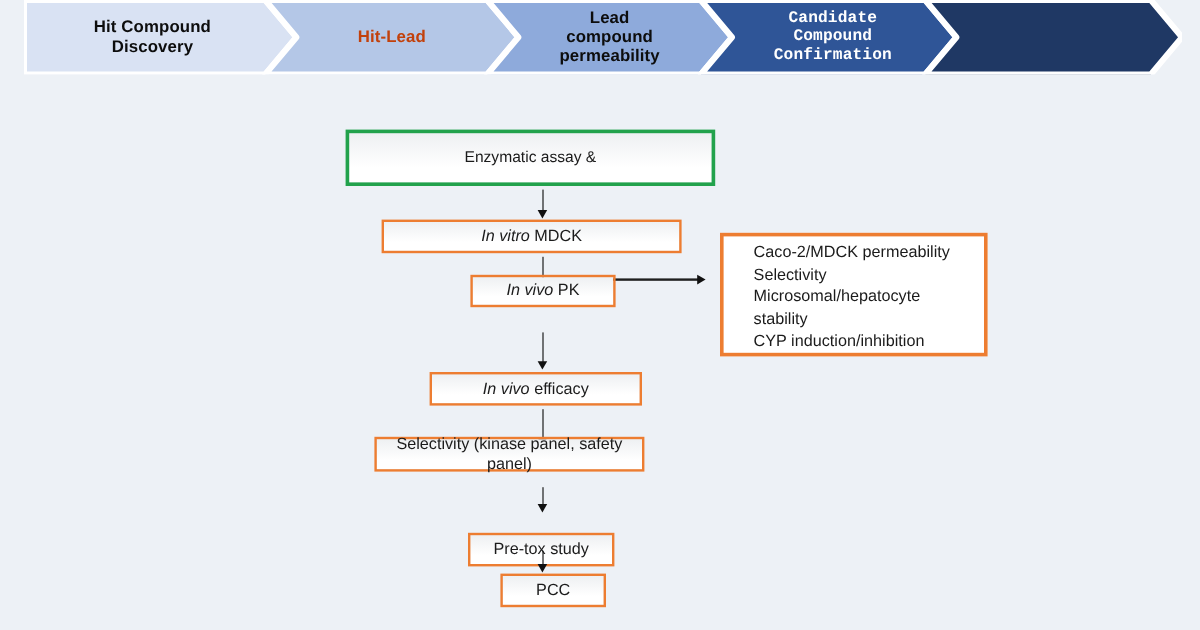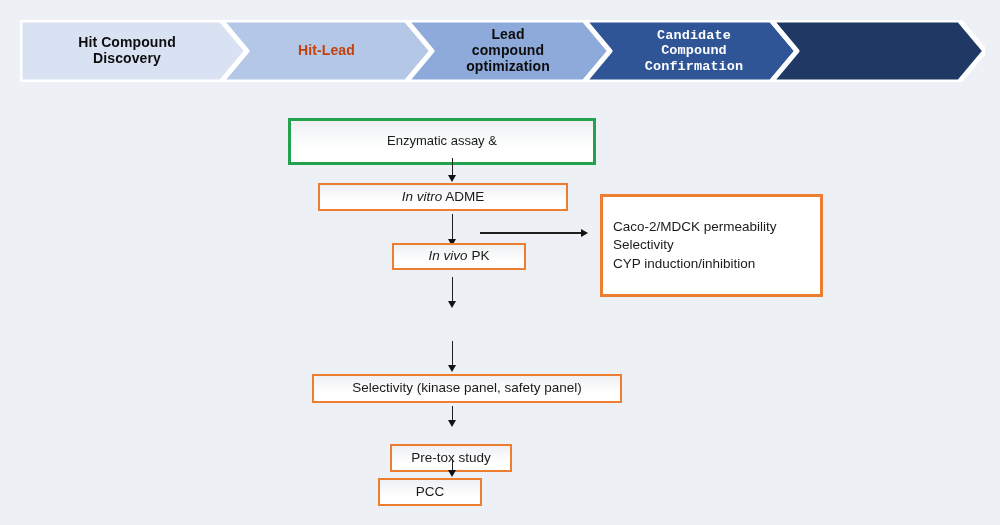--- a/index.html
+++ b/index.html
@@ -1,43 +1,43 @@
 <!DOCTYPE html>
 <html style="--green: #22a24c; --orange: #ed7d31;"><head>
 <meta charset="utf-8">
 <style>
   html,body{margin:0;padding:0;}
   body{font-family:"Liberation Sans", sans-serif;}
   .canvas{position:relative;width:1000px;height:525px;background:#edf1f6;overflow:hidden;}
 
   
-  .bar{position:absolute;left:20px;top:20px;width:965px;height:62px;}
+  .bar{position:absolute;left:20px;top:0;width:965px;height:62px;}
   .bar svg{display:block;position:absolute;left:0;top:0;}
   .stage-label{
     position:absolute;top:0;height:62px;
     display:flex;align-items:center;justify-content:center;
     text-align:center;font-weight:bold;font-size:14px;line-height:1.12;
     white-space:pre-line;letter-spacing:.1px;
   }
   .stage-label.small{font-size:13.5px;}
 
   
   .node{
     position:absolute;box-sizing:border-box;
     display:flex;align-items:center;justify-content:center;
     background:linear-gradient(180deg,#eef0f2 0%,#ffffff 70%);
     font-size:13.5px;color:#1b1b1b;text-align:center;line-height:1.25;
   }
-  .node.green{border:3px solid var(--green,#22a24c);margin-top:10px;}
+  .node.green{border:3px solid var(--green,#22a24c);}
   .node.orange{border:2px solid var(--orange,#ed7d31);}
   .node .it{font-style:italic;}
   .assay-lines{display:flex;flex-direction:column;}
   .detail{
-    flex-direction:column;align-items:flex-start;justify-content:center;
-    text-align:left;padding:0 10px;line-height:18.6px;font-size:13.5px;
+    flex-direction:column;align-items:flex-start;justify-content:flex-end;
+    text-align:left;padding:0 25px;line-height:18.6px;font-size:13.5px;
     background:#ffffff;border-width:3px !important;
   }
 
   
   .varrow{position:absolute;width:9px;}
   .varrow .line{position:absolute;left:3.75px;top:0;bottom:6px;width:1.5px;background:#1f1f1f;}
   .varrow .head{position:absolute;bottom:0;left:0;width:0;height:0;
     border-left:4.5px solid transparent;border-right:4.5px solid transparent;
     border-top:7px solid #111;}
   .harrow{position:absolute;height:9px;}
@@ -57,86 +57,90 @@
       <path d="M201,0 H386 L412,31 L386,62 H201 L227,31 Z" fill="#b4c7e7" stroke="#ffffff" stroke-width="5" stroke-linejoin="round"></path>
       <path d="M386,0 H564 L590,31 L564,62 H386 L412,31 Z" fill="#8eaadb" stroke="#ffffff" stroke-width="5" stroke-linejoin="round"></path>
       <path d="M564,0 H751 L777,31 L751,62 H564 L590,31 Z" fill="#2f5597" stroke="#ffffff" stroke-width="5" stroke-linejoin="round"></path>
       <path d="M751,0 H939 L965,31 L939,62 H751 L777,31 Z" fill="#1f3864" stroke="#ffffff" stroke-width="5" stroke-linejoin="round"></path>
     </svg>
     <div class="stage-label" style="left: 0px; width: 214px; color: rgb(13, 13, 13);">Hit Compound
 Discovery</div>
     <div class="stage-label" style="left: 214px; width: 185px; color: #c2410c;">Hit-Lead</div>
     <div class="stage-label" style="left: 399px; width: 178px; color: rgb(13, 13, 13);">Lead
 compound
-optimization</div>
+permeability</div>
     <div class="stage-label small" style="left: 584px; width: 180px; color: rgb(255, 255, 255); font-family: Liberation Mono, monospace;">Candidate
 Compound
 Confirmation</div>
   </div>
 
   <div class="node green" style="left:288px;top:108px;width:308px;height:47px;font-size:13px;">
     <div class="assay-lines">
       <span>Enzymatic assay &amp;</span>
     </div>
   </div>
 
   <div class="varrow" style="left:448px;top:158px;height:24px">
       <div class="line"></div>
       <div class="head"></div>
     </div>
 
   <div class="node orange" style="left:318px;top:183px;width:250px;height:28px">
-    <span><span class="it">In vitro</span><span> ADME</span></span>
+    <span><span class="it">In vitro</span><span> MDCK</span></span>
   </div>
 
   <div class="varrow" style="left:448px;top:214px;height:32px">
       <div class="line"></div>
       <div class="head"></div>
     </div>
   <div class="harrow" style="left:480px;top:228.5px;width:108px">
       <div class="line"></div>
       <div class="head"></div>
     </div>
 
-  <div class="node orange" style="left:392px;top:243px;width:134px;height:27px">
+  <div class="node orange" style="left:392px;top:229px;width:121px;height:27px">
     <span><span class="it">In vivo</span><span> PK</span></span>
   </div>
 
   <div class="node orange detail" style="left:600px;top:194px;width:223px;height:103px">
     <div>Caco-2/MDCK permeability</div>
     <div>Selectivity</div>
+    <div>Microsomal/hepatocyte stability</div>
     <div>CYP induction/inhibition</div>
   </div>
 
   <div class="varrow" style="left:448px;top:277px;height:31px">
       <div class="line"></div>
       <div class="head"></div>
     </div>
 
+  <div class="node orange" style="left:358px;top:310px;width:177px;height:28px">
+    <span><span class="it">In vivo</span><span> efficacy</span></span>
+  </div>
 
   <div class="varrow" style="left:448px;top:341px;height:31px">
       <div class="line"></div>
       <div class="head"></div>
     </div>
 
-  <div class="node orange" style="left:312px;top:374px;width:310px;height:29px">
+  <div class="node orange" style="left:312px;top:364px;width:225px;height:29px">
     <span>Selectivity (kinase panel, safety panel)</span>
   </div>
 
   <div class="varrow" style="left:448px;top:406px;height:21px">
       <div class="line"></div>
       <div class="head"></div>
     </div>
 
   <div class="node orange" style="left:390px;top:444px;width:122px;height:28px">
     <span>Pre-tox study</span>
   </div>
 
   <div class="varrow" style="left:448px;top:459px;height:18px">
       <div class="line"></div>
       <div class="head"></div>
     </div>
 
-  <div class="node orange" style="left:378px;top:478px;width:104px;height:28px">
+  <div class="node orange" style="left:417px;top:478px;width:88px;height:28px">
     <span>PCC</span>
   </div>
 
 </div>
 
 </body></html>

